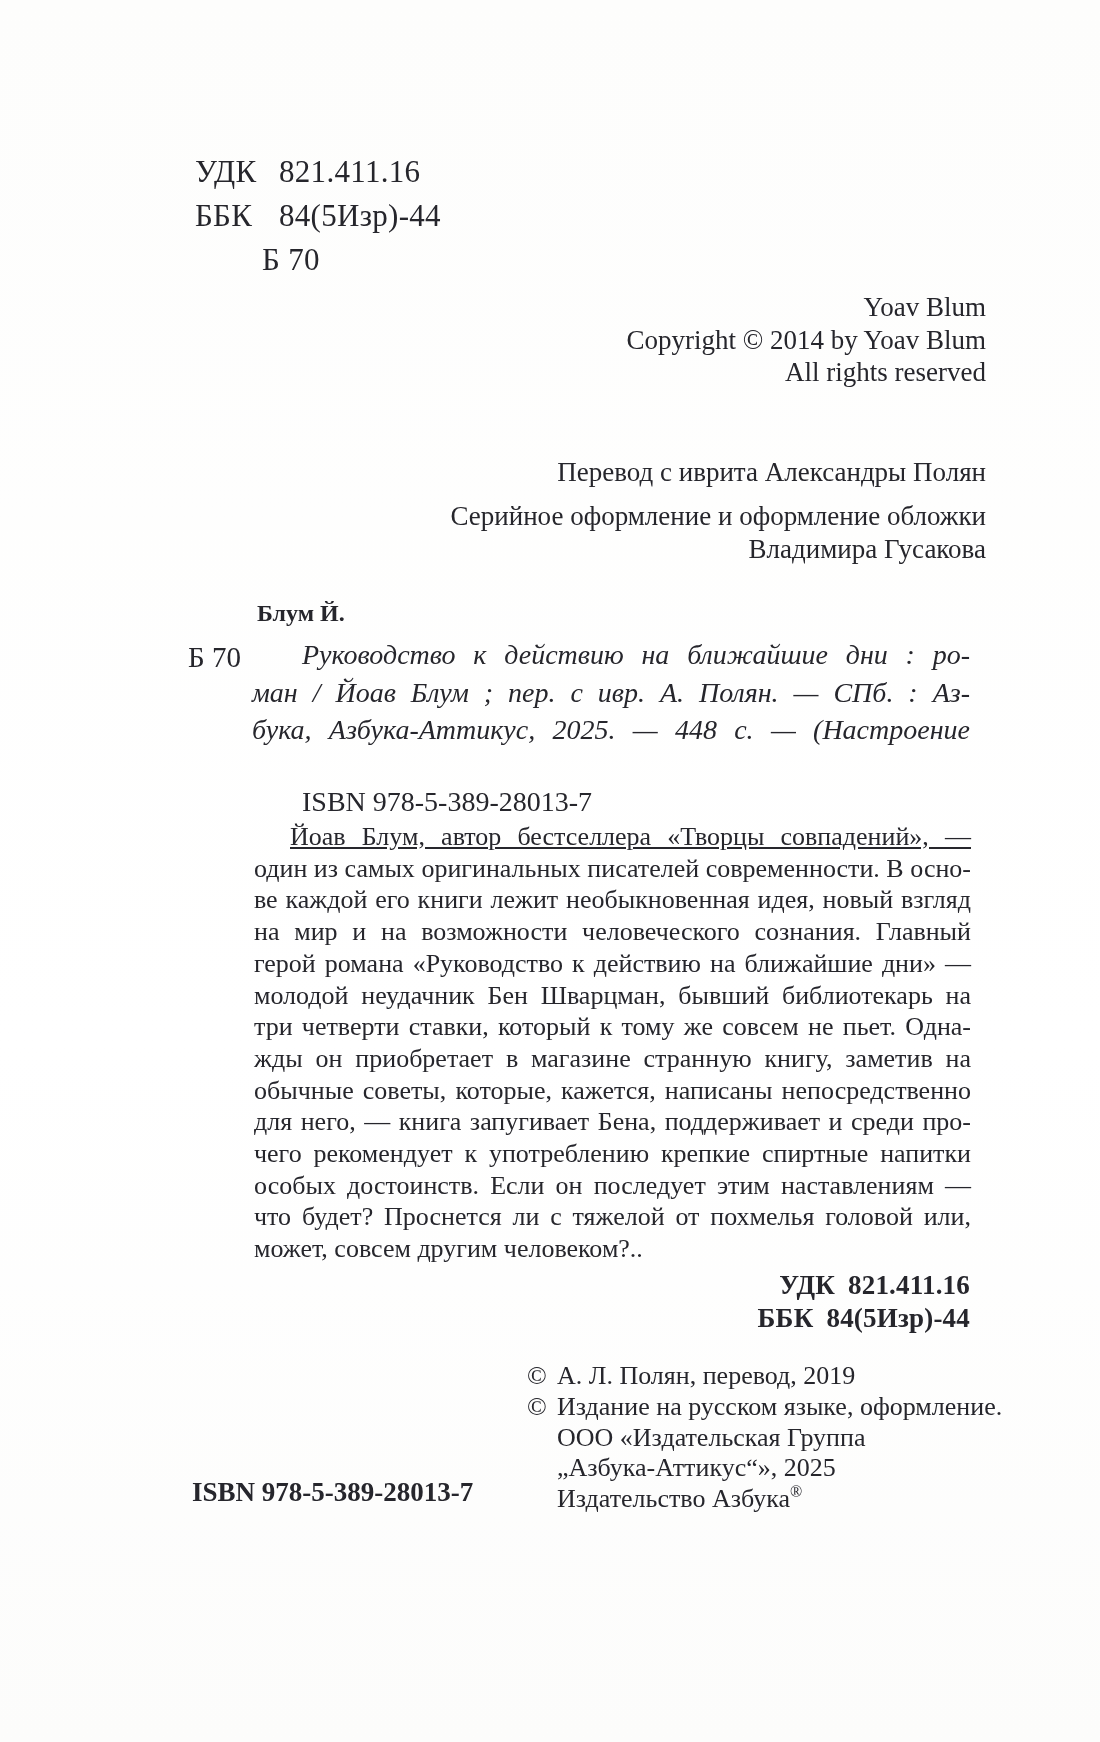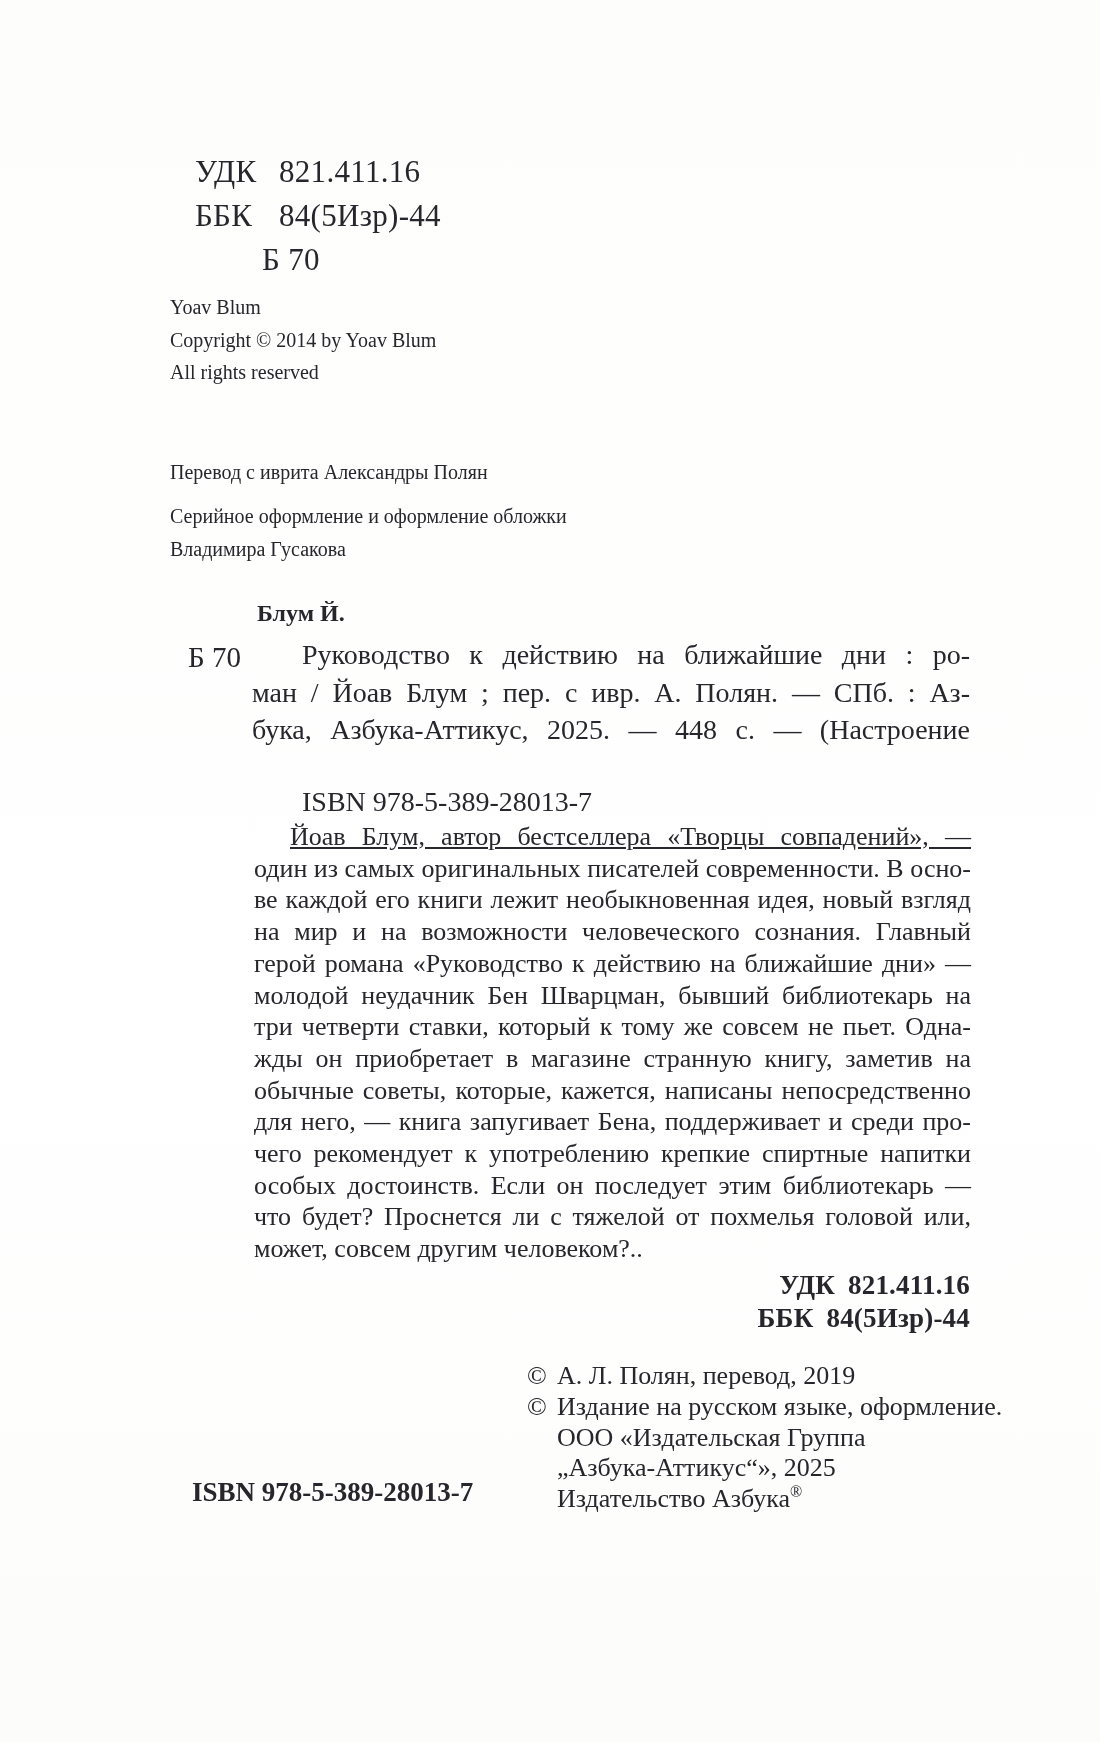--- a/index.html
+++ b/index.html
@@ -13,29 +13,29 @@
     overflow: hidden;
   }
   .abs { position: absolute; }
 
   
   #udk-top { left: 195px; top: 150px; font-size: 31px; line-height: 44px; letter-spacing: .3px; }
   #udk-top .lab { display: inline-block; width: 84px; }
   #udk-top .sign { margin-left: 67px; }
 
   
-  .centered { left: 170px; width: 816px; text-align: left; font-size: 20px; line-height: 32.6px; }
+  .centered { left: 170px; width: 816px; text-align: right; font-size: 27px; line-height: 32.6px; }
   #orig-block { top: 291px; }
   #perevod-block { top: 456px; }
   #design-block { top: 488px; margin-top: 12px; }
 
   
   #author-heading { left: 257px; top: 600px; font-size: 24px; font-weight: bold; }
   #catalog-sign { left: 188px; top: 641px; font-size: 29px; }
-  #catalog-entry { left: 252px; top: 636px; width: 718px; font-size: 28px; line-height: 37.6px; }
+  #catalog-entry { left: 252px; top: 636px; width: 718px; font-size: 28px; line-height: 37.6px; font-style: italic; }
   #catalog-entry .l0 { text-indent: 50px; }
   .jl { text-align: justify; text-align-last: justify; }
   #catalog-isbn { left: 302px; top: 786px; font-size: 28px; }
 
   
   #annotation { left: 254px; top: 821px; width: 717px; font-size: 26px; line-height: 31.7px; }
   #annotation .l0 { text-indent: 36px; text-decoration: underline; }
 
   
   #udk-bottom { left: 600px; top: 1269px; width: 370px; text-align: right; font-weight: bold; font-size: 27px; line-height: 32.5px; letter-spacing: .2px; }
@@ -88,21 +88,21 @@
   <div class="jl">один из самых оригинальных писателей современности. В осно-</div>
   <div class="jl">ве каждой его книги лежит необыкновенная идея, новый взгляд</div>
   <div class="jl">на мир и на возможности человеческого сознания. Главный</div>
   <div class="jl">герой романа «Руководство к действию на ближайшие дни» —</div>
   <div class="jl">молодой неудачник Бен Шварцман, бывший библиотекарь на</div>
   <div class="jl">три четверти ставки, который к тому же совсем не пьет. Одна-</div>
   <div class="jl">жды он приобретает в магазине странную книгу, заметив на</div>
   <div class="jl">обычные советы, которые, кажется, написаны непосредственно</div>
   <div class="jl">для него, — книга запугивает Бена, поддерживает и среди про-</div>
   <div class="jl">чего рекомендует к употреблению крепкие спиртные напитки</div>
-  <div class="jl">особых достоинств. Если он последует этим библиотекарь —</div>
+  <div class="jl">особых достоинств. Если он последует этим наставлениям —</div>
   <div class="jl">что будет? Проснется ли с тяжелой от похмелья головой или,</div>
   <div>может, совсем другим человеком?..</div>
 </div>
 
 <div class="abs" id="udk-bottom">
   <div><span class="lab">УДК</span><span>821.411.16</span></div>
   <div><span class="lab">ББК</span><span>84(5Изр)-44</span></div>
 </div>
 
 <div class="abs" id="copyright-block">

